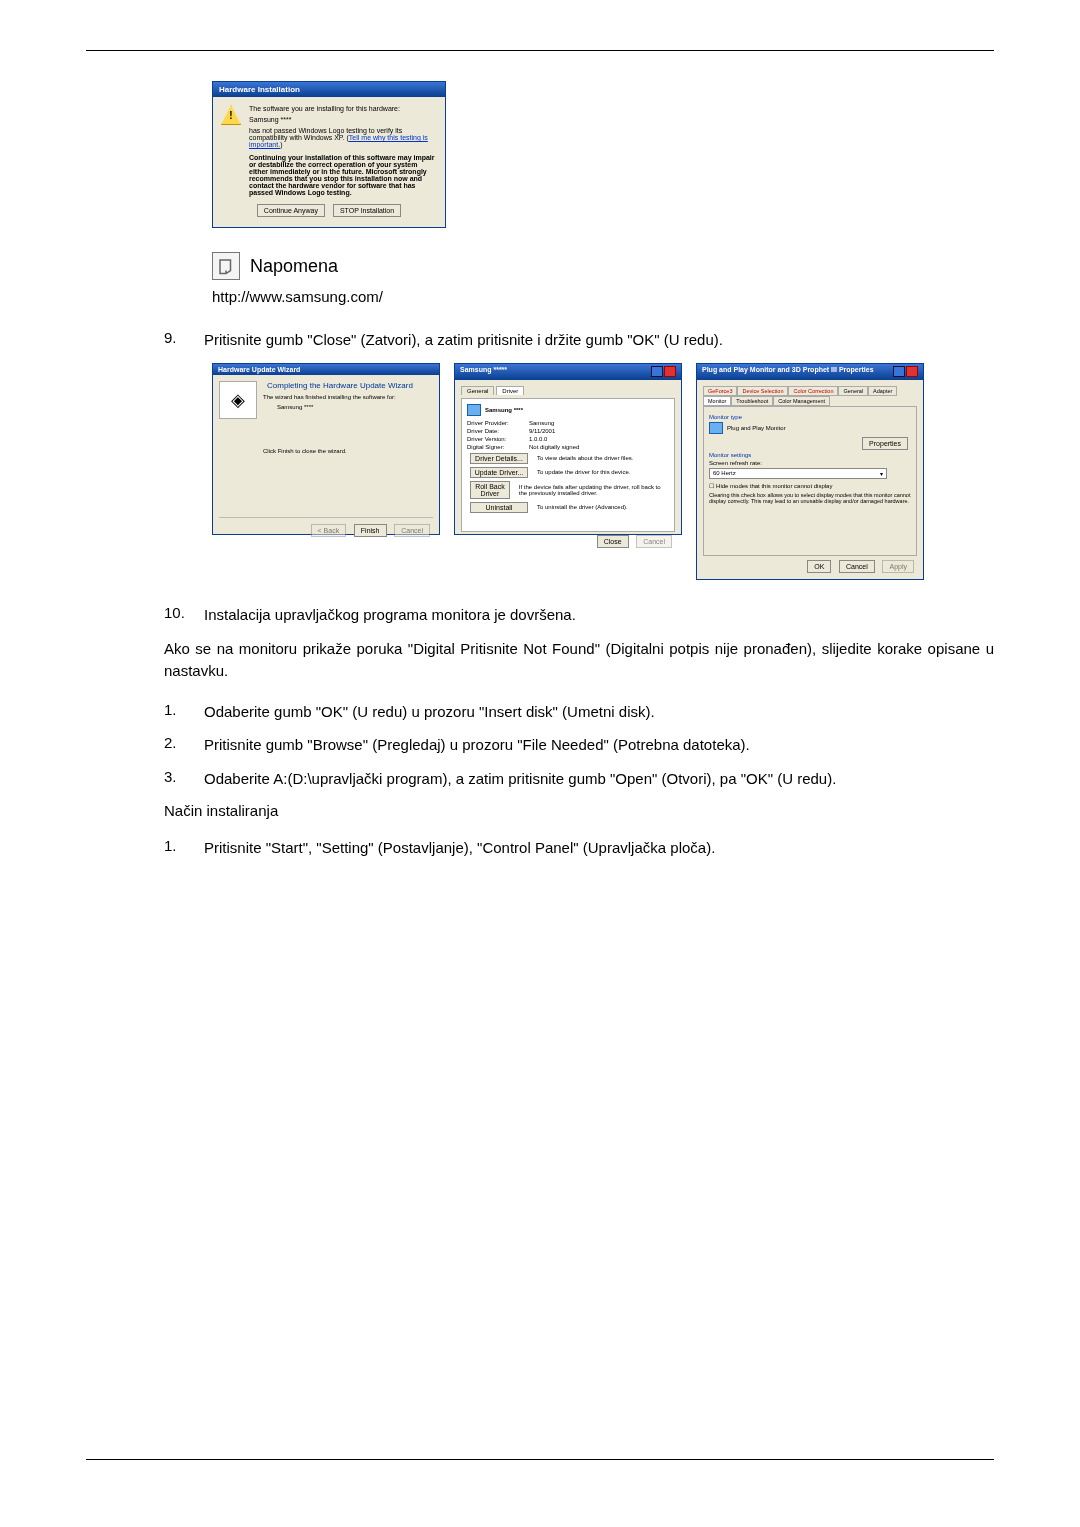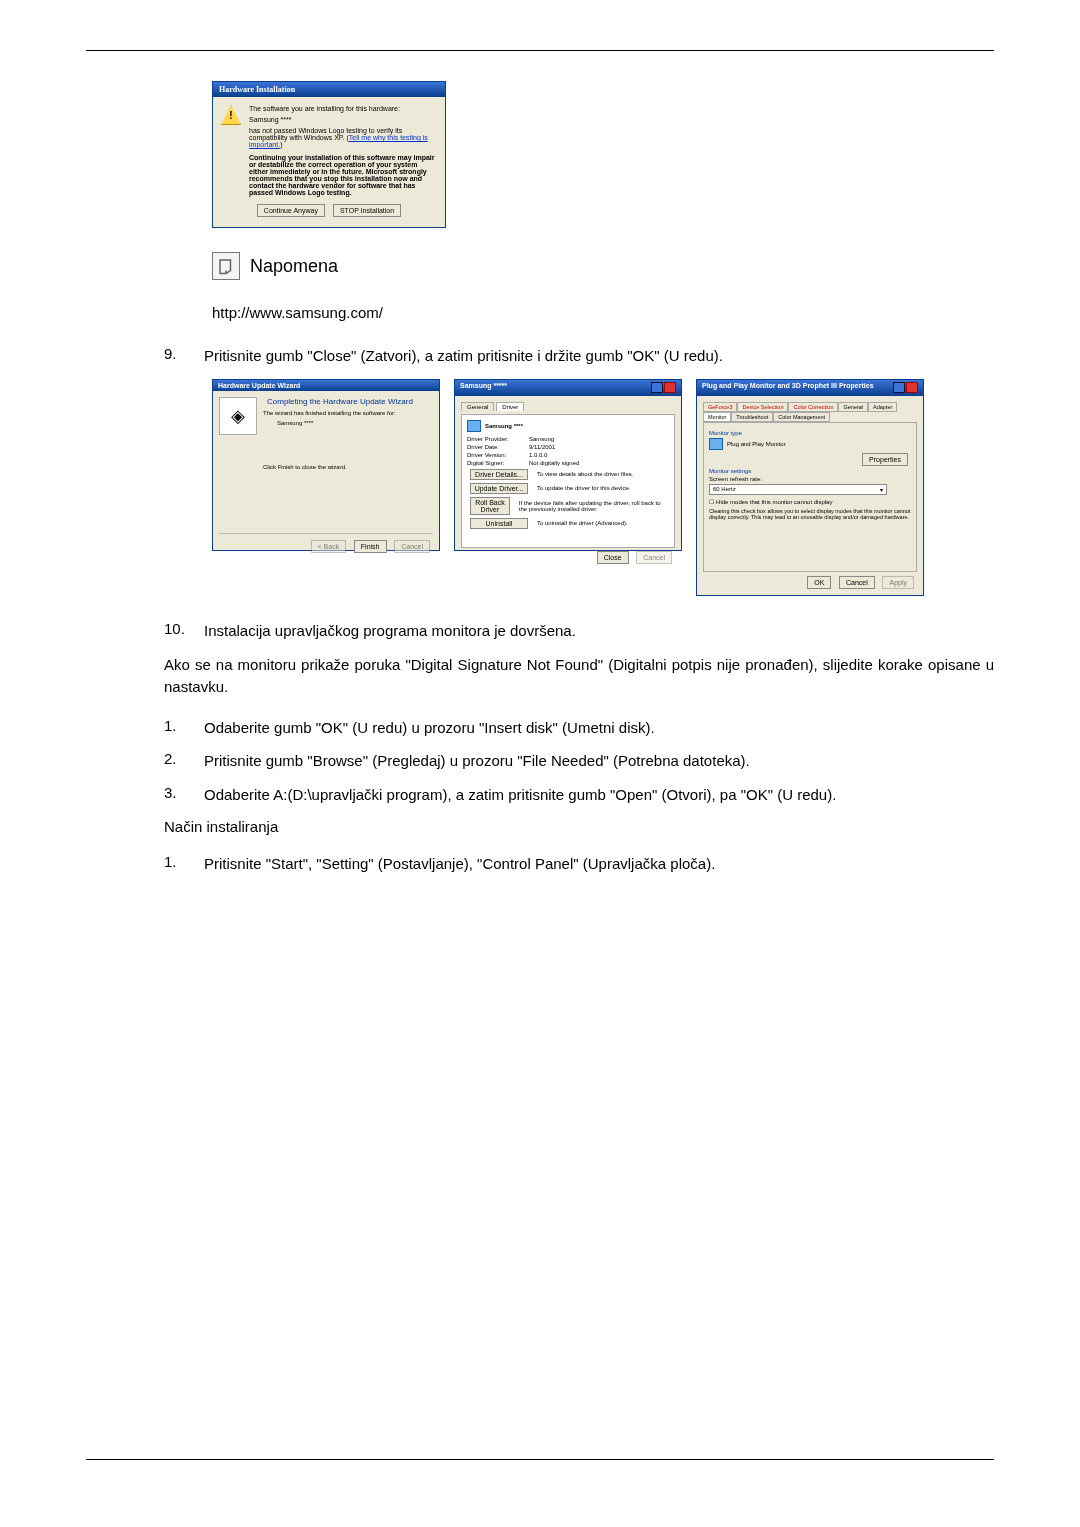--- a/index.html
+++ b/index.html
@@ -47,21 +47,20 @@
     font-size: 7px;
     color: #000;
     margin: 0 0 24px 0;
   }
   .dialog .titlebar {
     background: linear-gradient(#3a74d6, #0a3f8f);
     color: #fff;
     font-weight: bold;
     padding: 3px 6px;
     font-size: 8px;
-    font-family: Liberation Serif, serif;
   }
   .dialog .body {
     padding: 8px 8px 10px 8px;
   }
   .warnrow { display:flex; gap:8px; }
   .warnicon {
     width: 18px; height:18px; flex:0 0 18px;
     background: #ffd74a;
     border:1px solid #c09000;
     display:flex; align-items:center; justify-content:center;
@@ -71,21 +70,21 @@
   .dialog a { color:#0033cc; text-decoration: underline; }
   .btnrow { text-align:center; margin-top:8px; }
   .winbtn {
     display:inline-block;
     background:#ece9d8;
     border:1px solid #888;
     font-size:7px;
     padding:2px 6px;
     margin:0 3px;
   }
-  .note-row { display:flex; align-items:center; gap:10px; margin-bottom:24px; }
+  .note-row { display:flex; align-items:center; gap:10px; margin-bottom:8px; }
   .note-icon {
     width:26px; height:26px; border:1px solid #777; background:#f4f4f4;
     display:flex; align-items:center; justify-content:center; color:#666;
   }
   .note-label { font-size:18px; }
   .para { text-align: justify; line-height:1.5; margin-bottom:18px; }
   .url { margin-bottom:24px; }
   .step { display:flex; gap:14px; margin-bottom:12px; text-align: justify; }
   .step-num { width:26px; flex:0 0 26px; }
   .step-body { flex:1; line-height:1.45; }
@@ -292,21 +291,21 @@
       </div>
 
     </div>
 
     <div class="step mw-step">
       <div class="step-num">10.</div>
       <div class="step-body">Instalacija upravljačkog programa monitora je dovršena.</div>
     </div>
 
 
-    <div class="para" style="margin-left:-48px">Ako se na monitoru prikaže poruka "Digital Signature Not Found" (Digitalni potpis nije pronađen), slijedite korake opisane u nastavku.</div>
+    <div class="para" style="margin-left:-48px">Ako se na monitoru prikaže poruka "Digital Pritisnite Not Found" (Digitalni potpis nije pronađen), slijedite korake opisane u nastavku.</div>
 
     <div class="step mw-step">
       <div class="step-num">1.</div>
       <div class="step-body">Odaberite gumb "OK" (U redu) u prozoru "Insert disk" (Umetni disk).</div>
     </div>
     <div class="step mw-step">
       <div class="step-num">2.</div>
       <div class="step-body">Pritisnite gumb "Browse" (Pregledaj) u prozoru "File Needed" (Potrebna datoteka).</div>
     </div>
     <div class="step mw-step">

